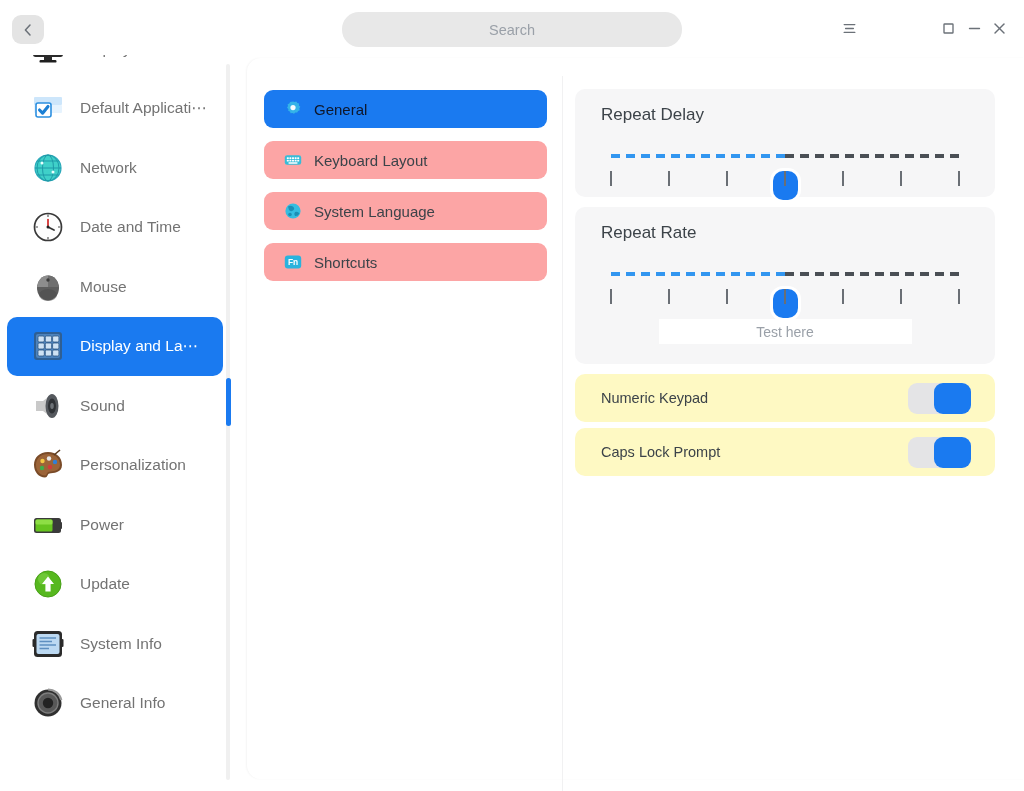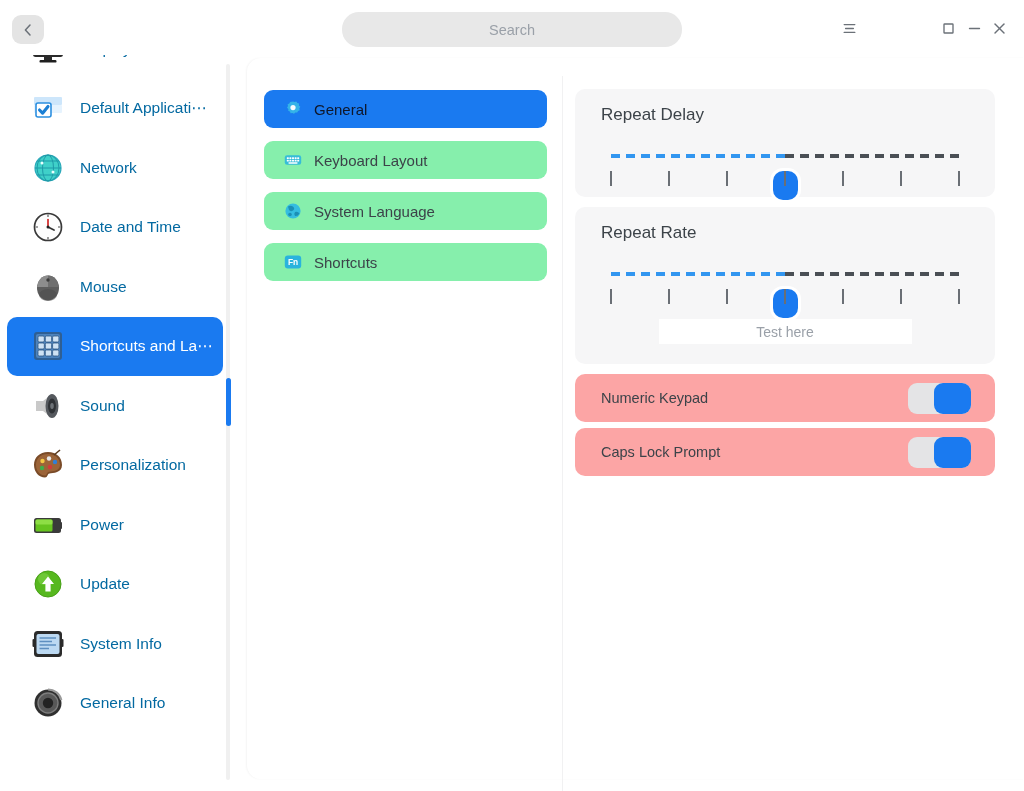--- a/index.html
+++ b/index.html
@@ -96,21 +96,21 @@
 
   .sb-item {
     position: relative;
     display: flex;
     align-items: center;
     height: 59.5px;
     margin: 0 9px 0 7px;
     padding-left: 23px;
     border-radius: 10px;
     cursor: pointer;
-    color: #0369a1;
+    color: #737373;
     font-size: 15.5px;
     white-space: nowrap;
     overflow: hidden;
   }
   .sb-item.active {
     background: #1a7af0;
     color: #ffffff;
   }
   .sb-icon {
     width: 36px; height: 36px;
@@ -154,21 +154,21 @@
     left: 17px; top: 32px;
     width: 283px;
   }
   .tab {
     display: flex;
     align-items: center;
     height: 38px;
     margin-bottom: 13px;
     padding-left: 20px;
     border-radius: 9px;
-    background: #86efac;
+    background: #fca5a5;
     color: #3c4349;
     font-size: 15px;
     cursor: pointer;
   }
   .tab.active {
     background: #1a7af0;
     color: #0f172a;
   }
   .tab-icon {
     width: 18px; height: 18px;
@@ -268,21 +268,21 @@
     color: #5a5f66;
   }
   .test-input::placeholder { color: #9aa0a8; }
 
   .row-card {
     display: flex;
     align-items: center;
     justify-content: space-between;
     height: 48px;
     padding: 0 24px 0 26px;
-    background: #fca5a5;
+    background: #fef9c3;
     border-radius: 10px;
     margin-bottom: 6px;
   }
   .row-label { font-size: 14.5px; color: #3c4349; }
 
   .toggle {
     position: relative;
     width: 63px; height: 31px;
     border-radius: 9px;
     background: #e4e4e6;
@@ -426,21 +426,21 @@
                 <rect x="15.3" y="8" width="6.3" height="6" rx="1.2"></rect>
                 <rect x="22.6" y="8" width="6.3" height="6" rx="1.2"></rect>
                 <rect x="8" y="15" width="6.3" height="6" rx="1.2"></rect>
                 <rect x="15.3" y="15" width="6.3" height="6" rx="1.2"></rect>
                 <rect x="22.6" y="15" width="6.3" height="6" rx="1.2"></rect>
                 <rect x="8" y="22" width="6.3" height="6" rx="1.2"></rect>
                 <rect x="15.3" y="22" width="6.3" height="6" rx="1.2"></rect>
                 <rect x="22.6" y="22" width="6.3" height="6" rx="1.2"></rect>
               </g>
             </svg></span>
-          <span class="sb-label">Shortcuts and La⋯</span>
+          <span class="sb-label">Display and La⋯</span>
         </div>
         <div class="sb-item">
           <span class="sb-icon"><svg width="36" height="36" viewBox="0 0 36 36">
               <path d="M6 13 L13 13 L22 6 L22 30 L13 23 L6 23 Z" fill="#c9c9c9"></path>
               <ellipse cx="22" cy="18" rx="6.5" ry="12" fill="#55595e"></ellipse>
               <ellipse cx="22" cy="18" rx="4" ry="7.5" fill="#2f3236"></ellipse>
               <ellipse cx="22" cy="18" rx="1.8" ry="3" fill="#6d7277"></ellipse>
             </svg></span>
           <span class="sb-label">Sound</span>
         </div>

